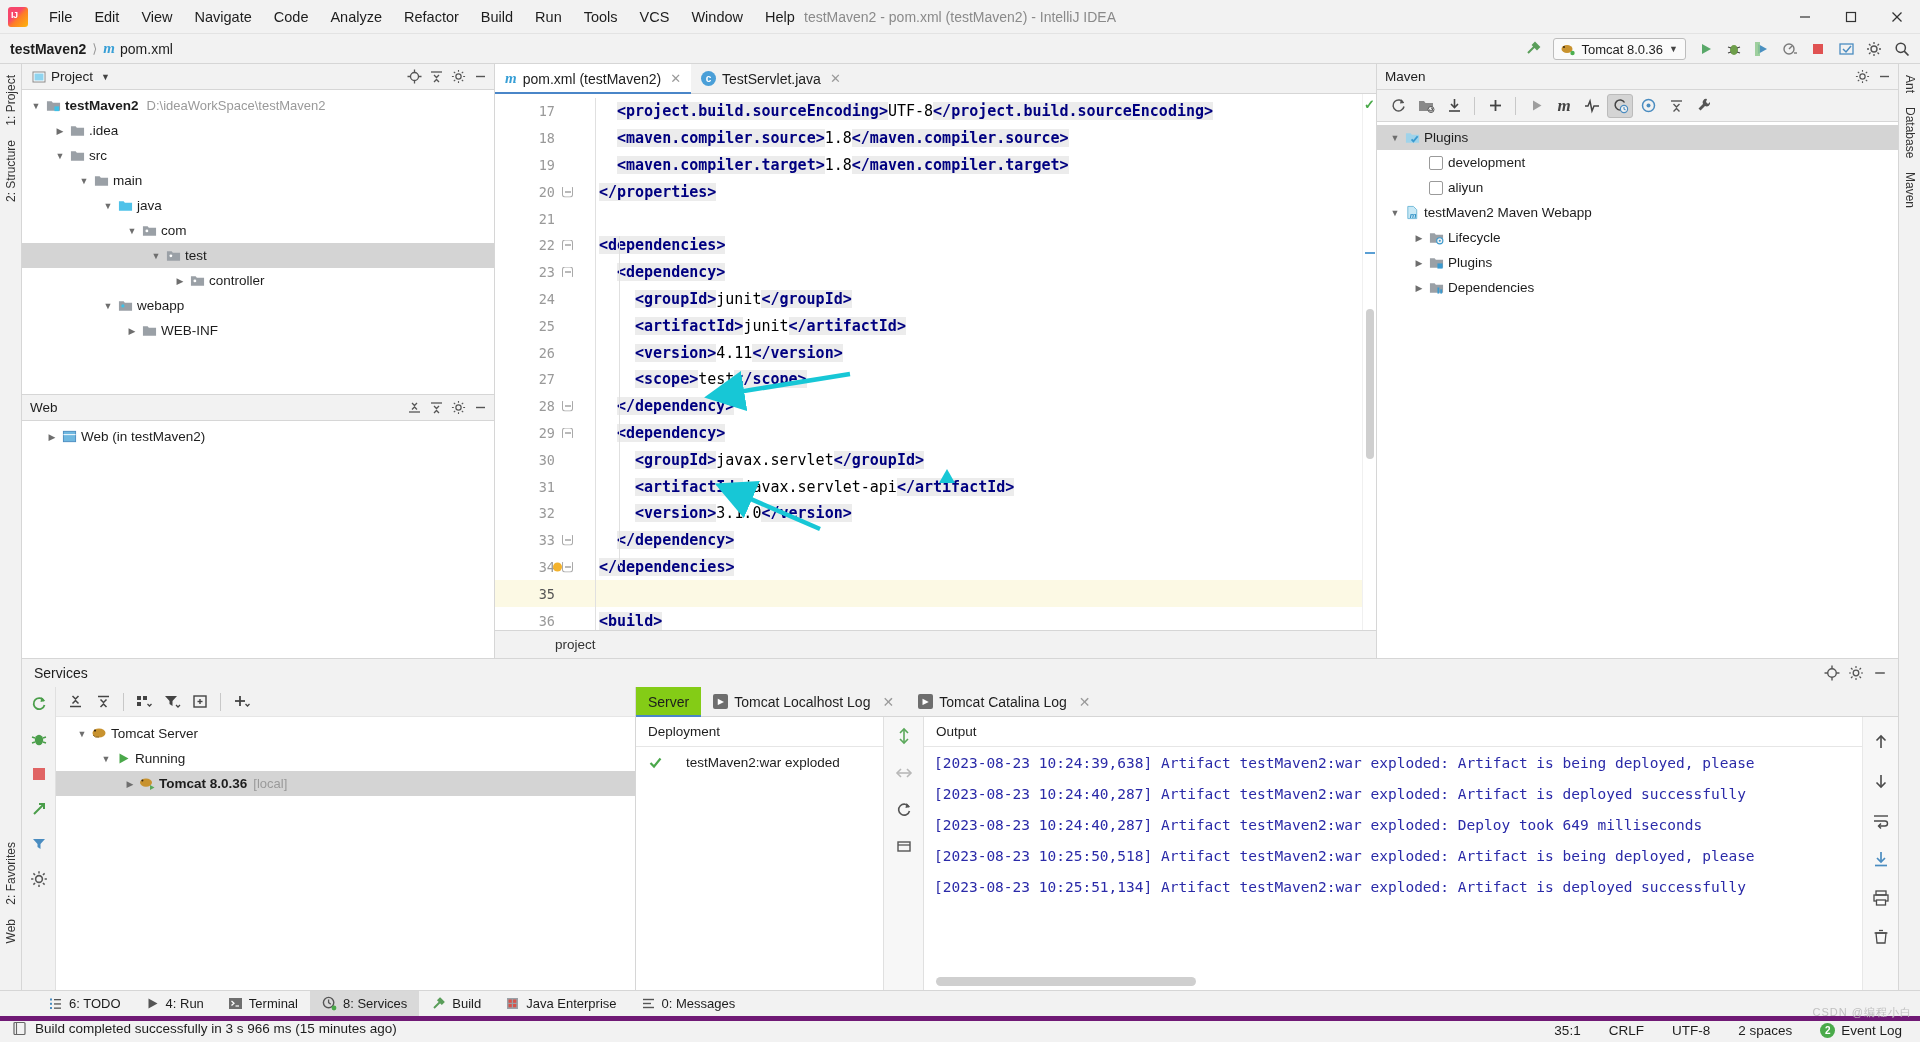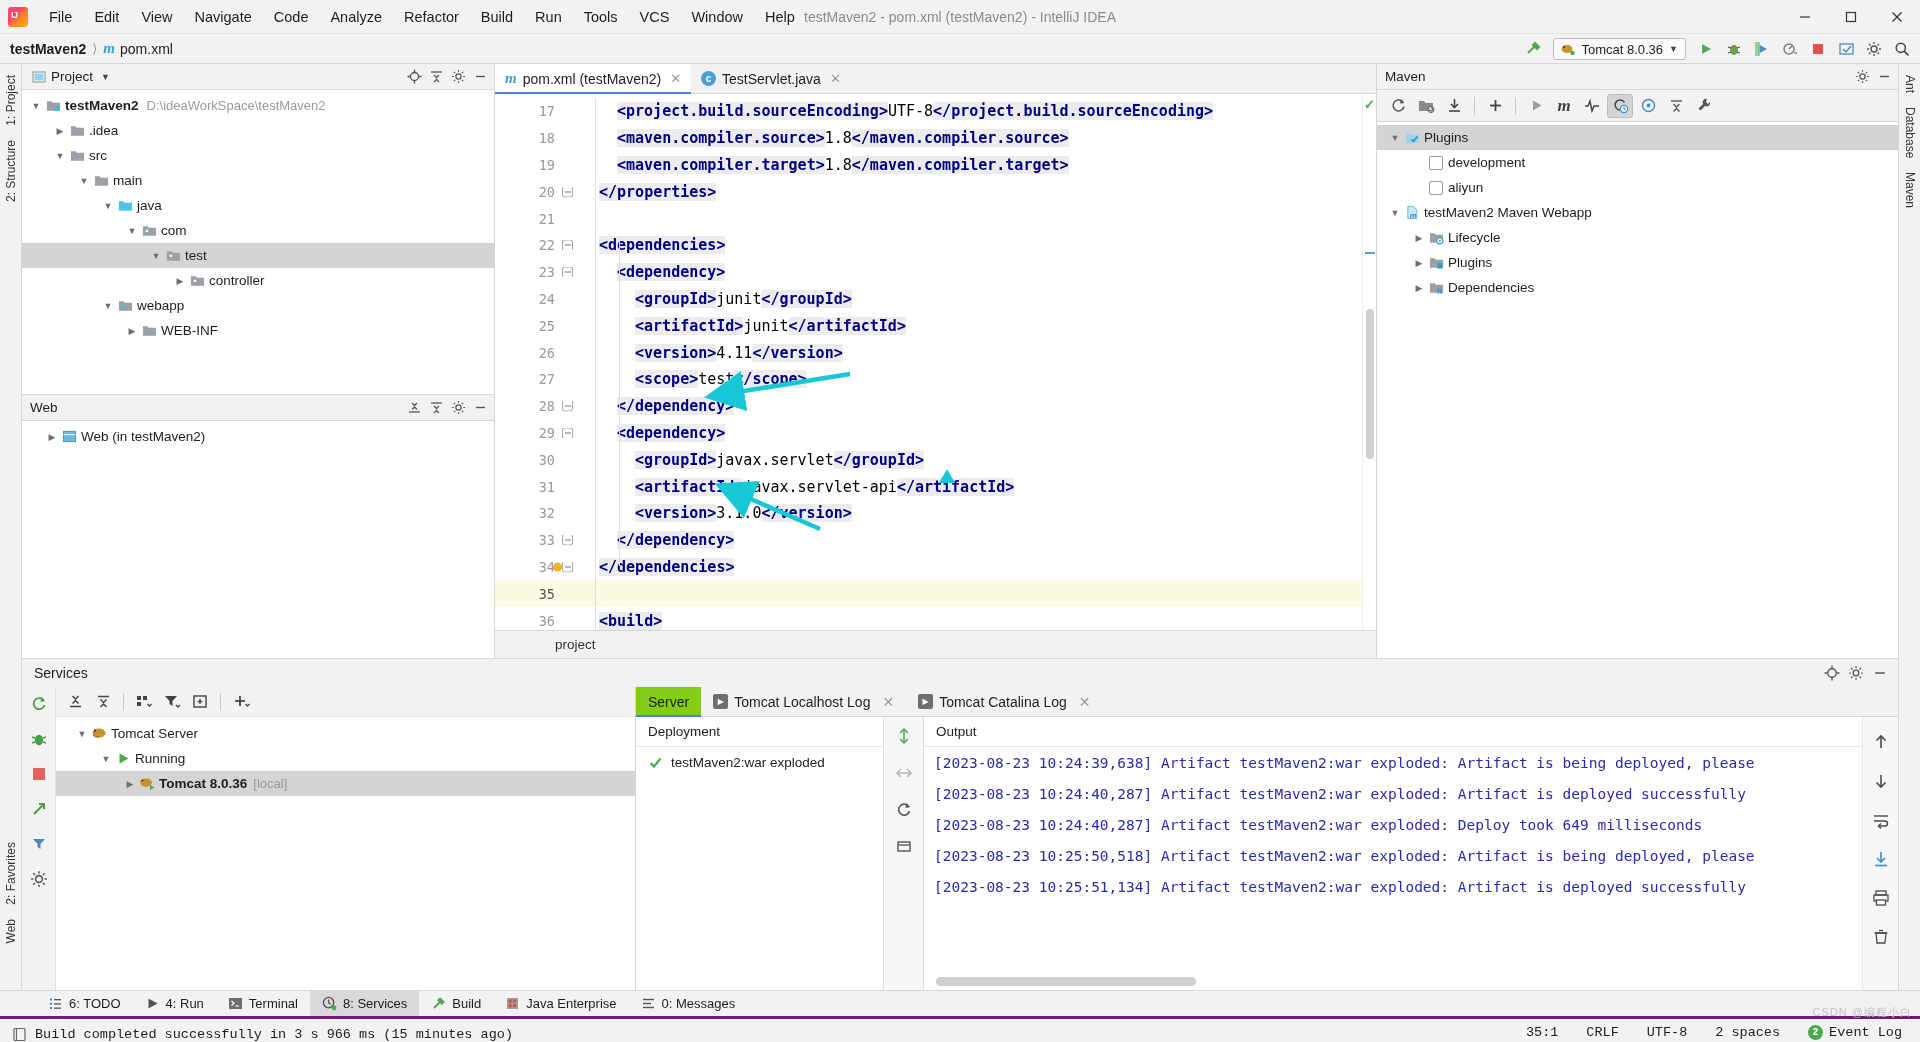--- a/index.html
+++ b/index.html
@@ -232,43 +232,42 @@
   .ltab { display: flex; align-items: center; gap: 6px; padding: 0 12px; font-size: 14px; position: relative; }
   .ltab.active { background: #84cc16; }
   .ltab.active::after { content:""; position:absolute; left:0; right:0; bottom:-1px; height:2px; background:#4a86c8; }
   .run-sq {
     width: 15px; height: 15px; background: #6e6e6e; border-radius: 2px; color: #fff;
     display: flex; align-items: center; justify-content: center; font-size: 8px;
   }
   .log-body { flex: 1 1 auto; display: flex; min-height: 0; }
   .deploy-col { flex: 0 0 248px; display: flex; flex-direction: column; border-right: 1px solid #e0e0e0; min-width:0; }
   .col-head { height: 30px; flex: 0 0 30px; display: flex; align-items: center; padding-left: 12px; font-size: 13.5px; background: #fff; border-bottom: 1px solid #e6e6e6; }
-  .deploy-item { display: flex; align-items: center; gap: 8px; padding: 8px 0 0 12px; font-size: 13.5px; }
+  .deploy-item { display: flex; align-items: center; gap: 23px; padding: 8px 0 0 12px; font-size: 13.5px; }
   .deploy-mini-rail { flex: 0 0 40px; background: #f7f7f7; display: flex; flex-direction: column; align-items: center; padding-top: 10px; gap: 16px; border-right: 1px solid #e0e0e0; }
   .out-col { flex: 1 1 auto; display: flex; flex-direction: column; min-width: 0; }
   .out-body { flex: 1 1 auto; position: relative; overflow: hidden; background: #fff; }
   .logline {
     font-family: "DejaVu Sans Mono", monospace; font-size: 14.5px; color: #2a2aa8;
     white-space: pre; padding-left: 10px; height: 31px; display: flex; align-items: center;
   }
   .out-right-rail { flex: 0 0 36px; background: #f7f7f7; display: flex; flex-direction: column; align-items: center; padding-top: 16px; gap: 18px; border-left: 1px solid #e8e8e8;}
   .hscroll { position: absolute; left: 12px; bottom: 4px; height: 9px; width: 260px; background: #cfcfcf; border-radius: 5px; }
 
   
   .toolwin-bar {
     height: 26px; flex: 0 0 26px; display: flex; align-items: center;
     background: #f2f2f2; border-top: 1px solid #d6d6d6; font-size: 13px; padding-left: 36px;
   }
   .twb-item { display: flex; align-items: center; gap: 6px; padding: 3px 12px; height: 26px; }
   .twb-item.active { background: #d9d9d9; }
   .statusbar {
-    height: 26px; flex: 0 0 26px; display: flex; align-items: flex-end;
-    background: #f2f2f2; border-top: 3px solid #701a75; font-size: 13.5px; padding-left: 12px;
+    height: 26px; flex: 0 0 26px; display: flex; align-items: flex-start;
+    background: #f2f2f2; border-top: 5px solid #701a75; font-size: 13.5px; padding-left: 12px;
     color: #1d1d1d;
-    font-family: Liberation Mono, monospace;
   }
   .sb-right { margin-left: auto; display: flex; align-items: center; gap: 20px; padding-right: 14px; }
   .sb-cell { padding: 2px 4px; }
   .evt-badge {
     width: 15px; height: 15px; border-radius: 50%; background: #4aaa4a; color: #fff;
     display: inline-flex; align-items: center; justify-content: center; font-size: 10px; font-weight: bold;
   }
   .watermark {
     position: absolute; right: 8px; bottom: 22px; font-size: 11px; color: #c0c0c0;
     letter-spacing: 1px; pointer-events: none;

